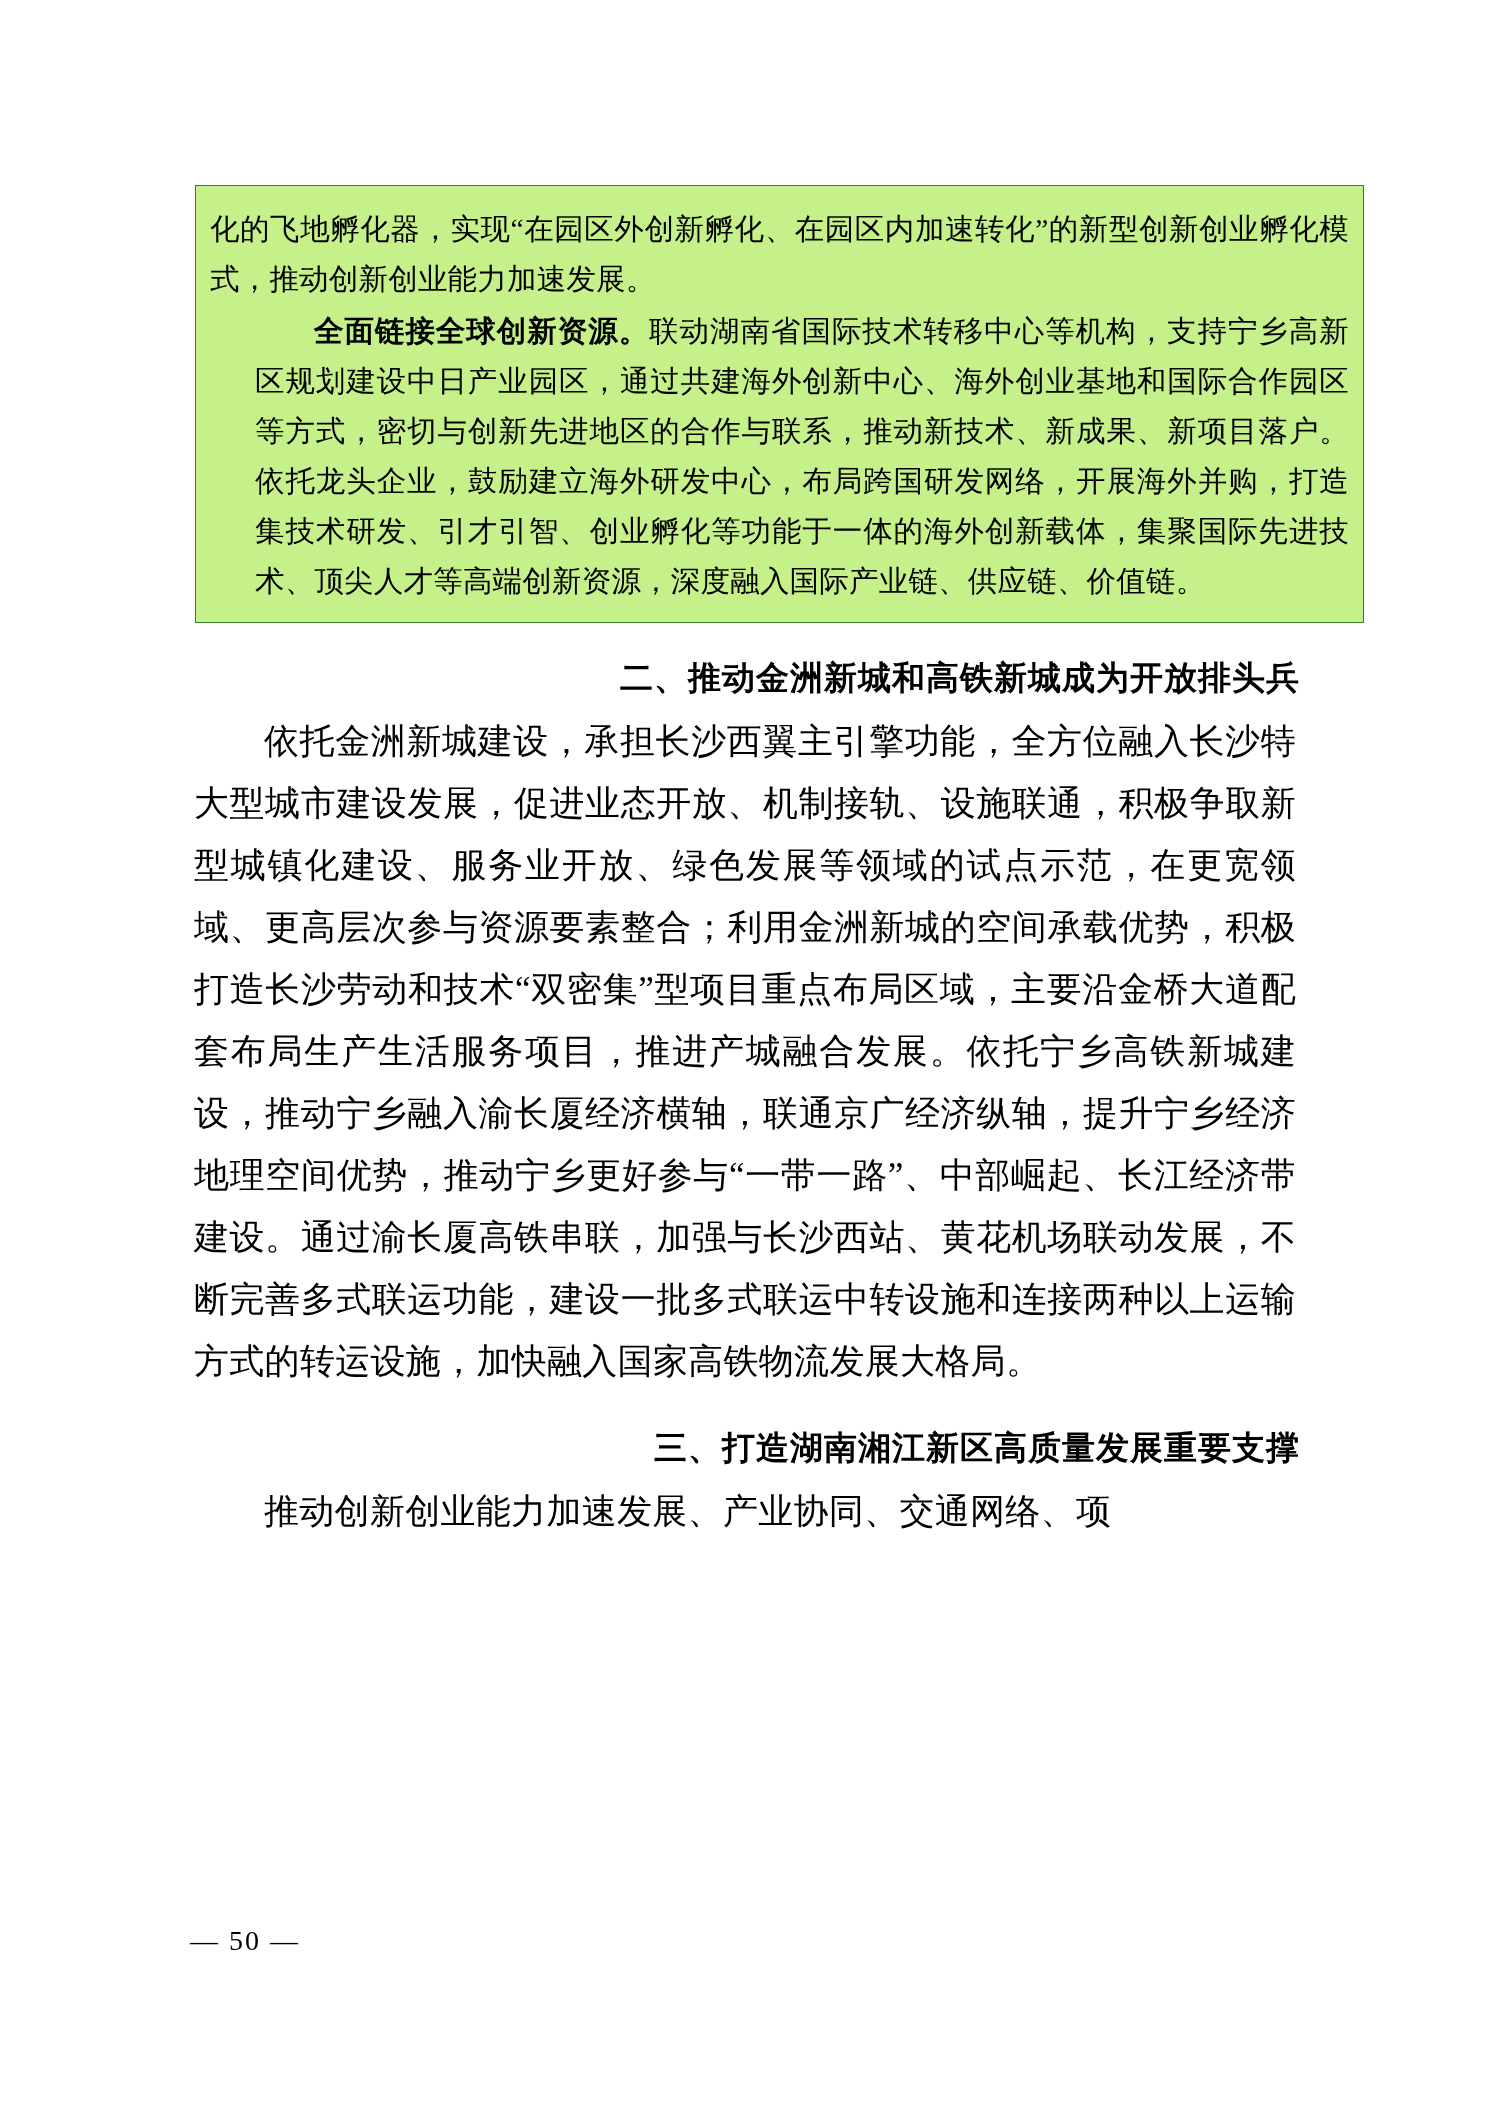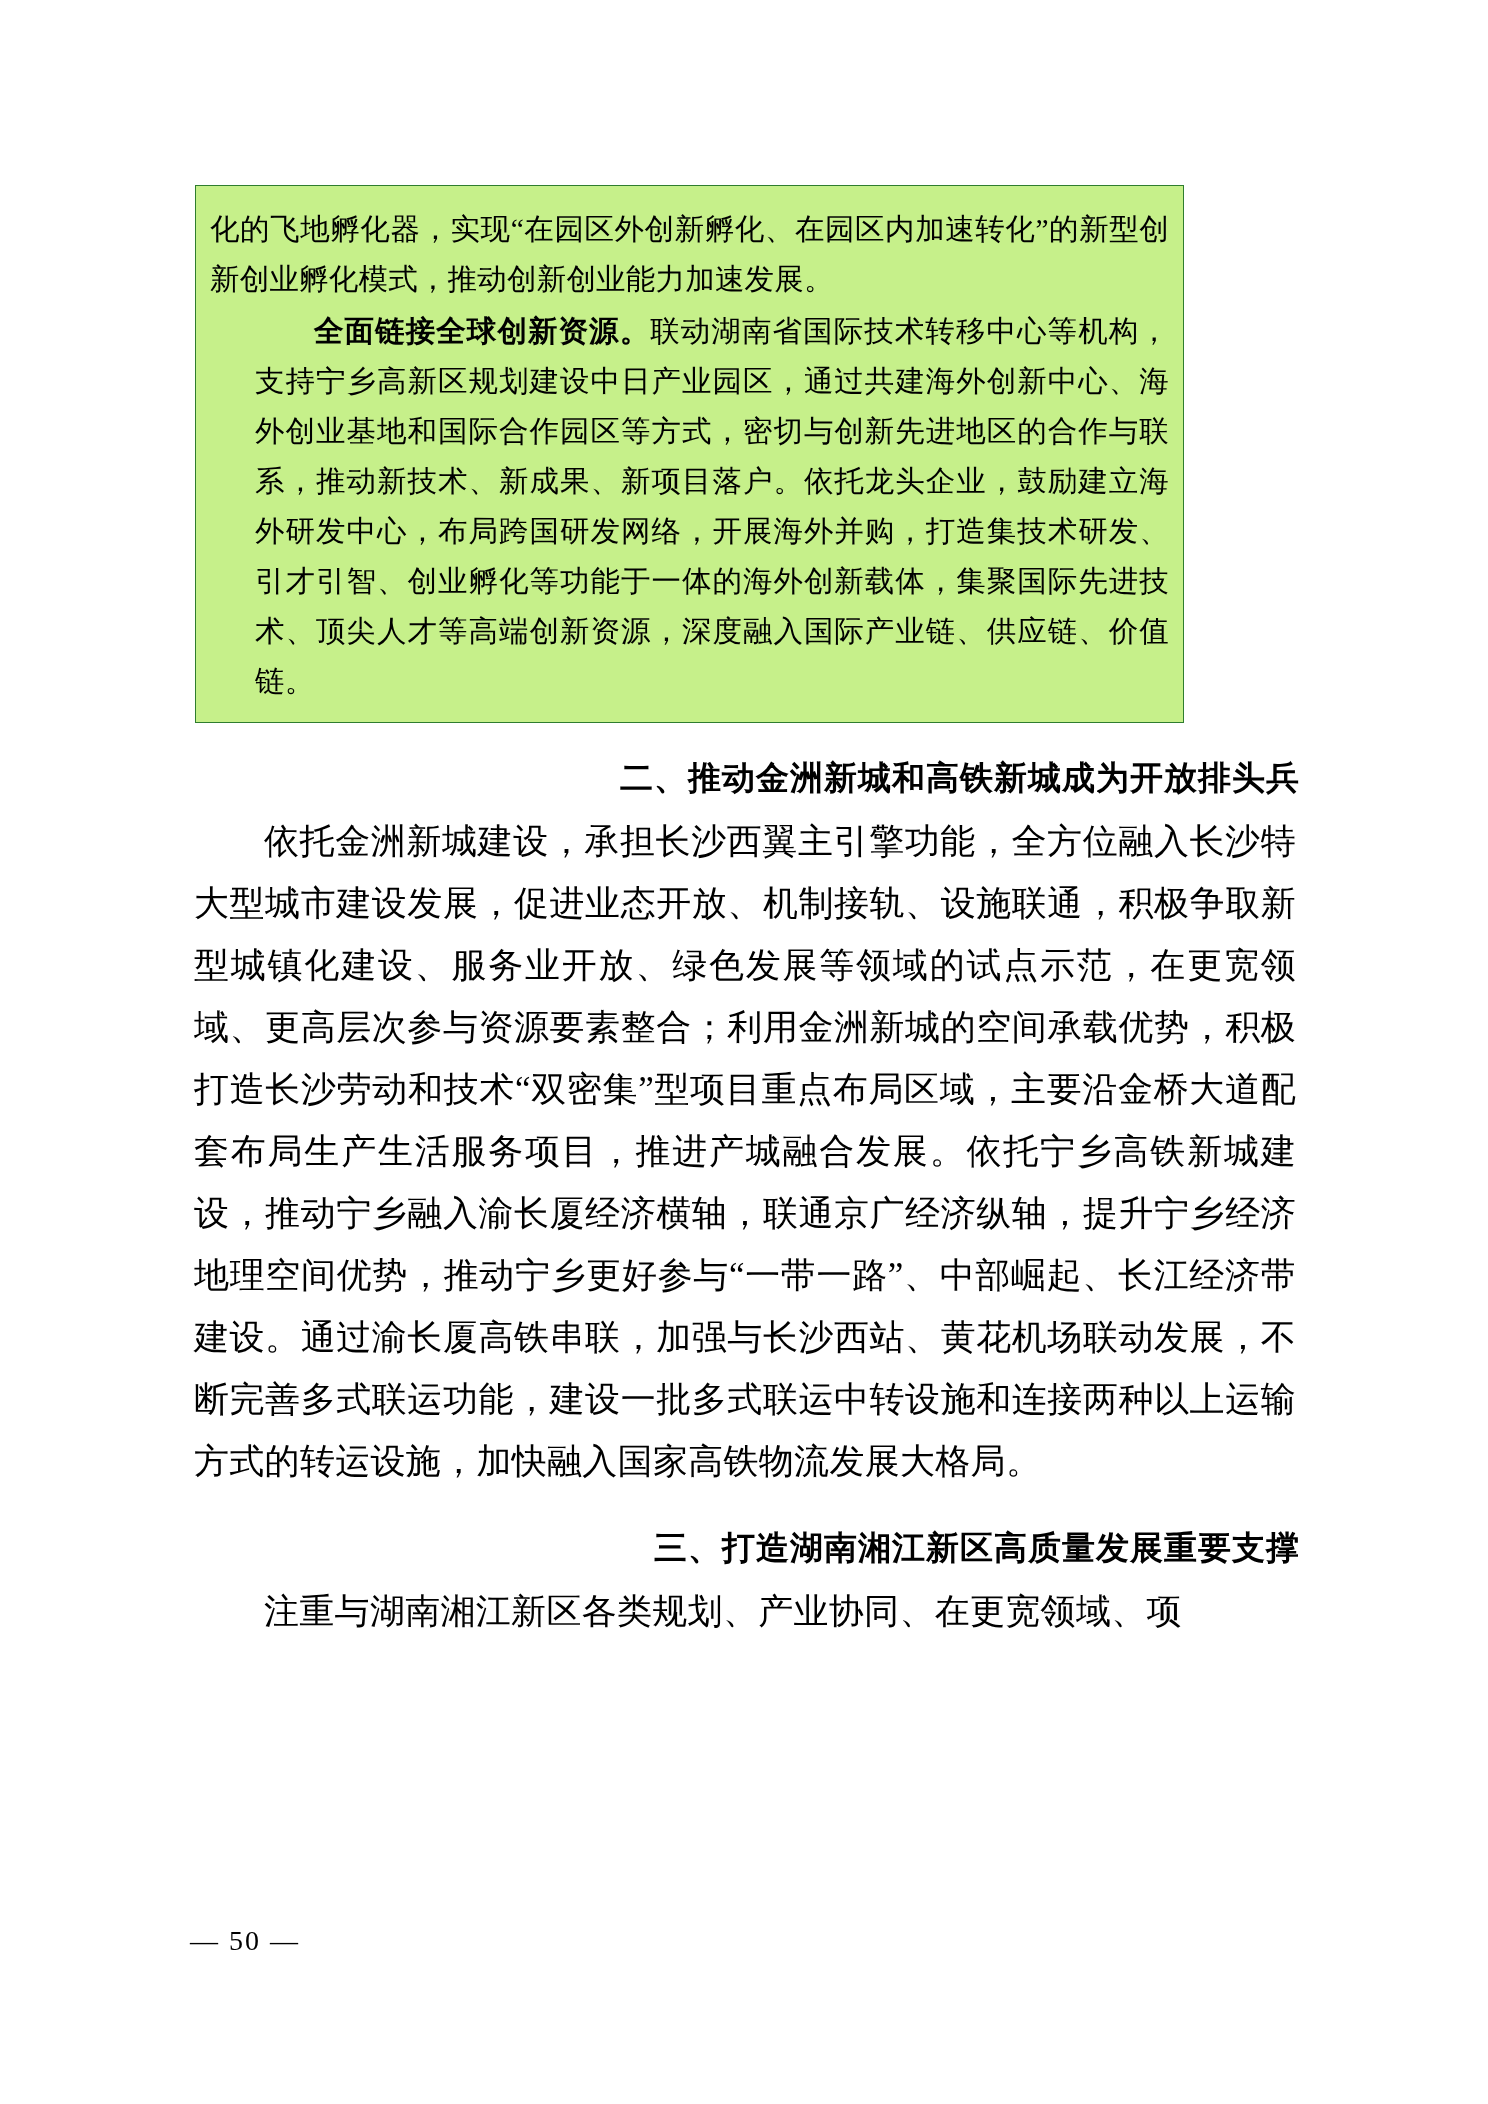--- a/index.html
+++ b/index.html
@@ -29,21 +29,21 @@
     top: 185px;
     width: 1110px;
   }
 
   
   .highlight-block {
     background: #c6f08a;
     border: 1px solid #2f7d2f;
     padding: 18px 14px 16px 14px;
     box-sizing: border-box;
-    width: 989px;
+    width: 1169px;
     margin-left: 5px;
   }
   .hl-para {
     font-size: 29.5px;
     line-height: 50px;
     letter-spacing: 0.2px;
     text-align: justify;
     text-justify: inter-ideograph;
     margin: 0;
   }
@@ -106,20 +106,20 @@
       <p class="hl-para">化的飞地孵化器，实现“在园区外创新孵化、在园区内加速转化”的新型创新创业孵化模式，推动创新创业能力加速发展。</p>
       <p class="hl-para indent2"><span class="bold-lead">全面链接全球创新资源。</span><span>联动湖南省国际技术转移中心等机构，支持宁乡高新区规划建设中日产业园区，通过共建海外创新中心、海外创业基地和国际合作园区等方式，密切与创新先进地区的合作与联系，推动新技术、新成果、新项目落户。依托龙头企业，鼓励建立海外研发中心，布局跨国研发网络，开展海外并购，打造集技术研发、引才引智、创业孵化等功能于一体的海外创新载体，集聚国际先进技术、顶尖人才等高端创新资源，深度融入国际产业链、供应链、价值链。</span></p>
     </div>
 
     <h2 class="section-heading">二、推动金洲新城和高铁新城成为开放排头兵</h2>
 
     <p class="body-para">依托金洲新城建设，承担长沙西翼主引擎功能，全方位融入长沙特大型城市建设发展，促进业态开放、机制接轨、设施联通，积极争取新型城镇化建设、服务业开放、绿色发展等领域的试点示范，在更宽领域、更高层次参与资源要素整合；利用金洲新城的空间承载优势，积极打造长沙劳动和技术“双密集”型项目重点布局区域，主要沿金桥大道配套布局生产生活服务项目，推进产城融合发展。依托宁乡高铁新城建设，推动宁乡融入渝长厦经济横轴，联通京广经济纵轴，提升宁乡经济地理空间优势，推动宁乡更好参与“一带一路”、中部崛起、长江经济带建设。通过渝长厦高铁串联，加强与长沙西站、黄花机场联动发展，不断完善多式联运功能，建设一批多式联运中转设施和连接两种以上运输方式的转运设施，加快融入国家高铁物流发展大格局。</p>
 
     <h2 class="section-heading">三、打造湖南湘江新区高质量发展重要支撑</h2>
 
-    <p class="body-para">注重与湖南湘江新区各类规划、产业协同、在更宽领域、项</p>
+    <p class="body-para">推动创新创业能力加速发展、产业协同、交通网络、项</p>
 
   </div>
 
   <div class="footer">
     <span class="pagenum">— 50 —</span>
   </div>
 </div>
 
 </body></html>

